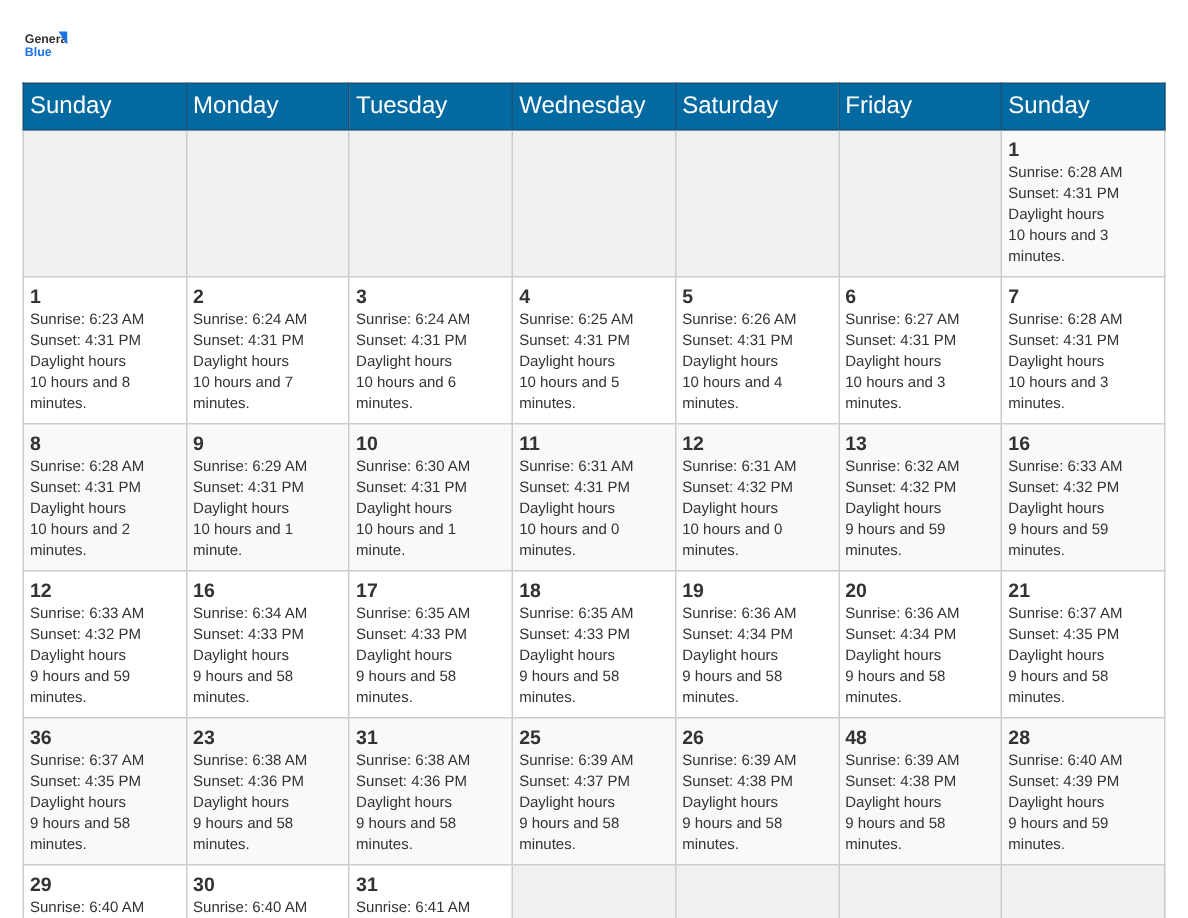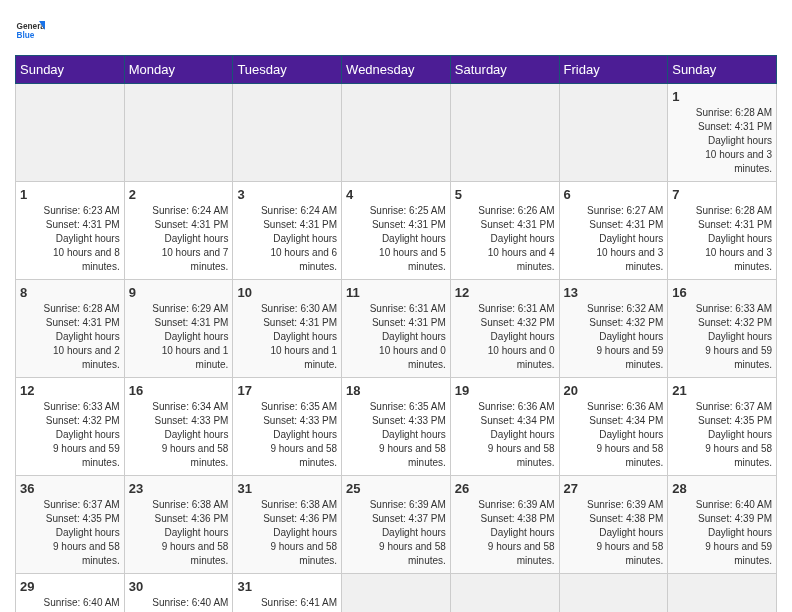--- a/index.html
+++ b/index.html
@@ -36,25 +36,25 @@
     .location {
       font-size: 14px;
       color: #555;
     }
     .calendar-table {
       width: 100%;
       border-collapse: collapse;
       font-size: 11px;
     }
     .calendar-table thead th {
-      background-color: #4c1d95;
+      background-color: #0369a1;
       color: #fff;
       padding: 6px 4px;
       text-align: left;
-      font-size: 13px;
+      font-size: 16px;
       font-weight: normal;
       border: 1px solid #1a5276;
     }
     .calendar-table tbody td {
       vertical-align: top;
       padding: 5px 4px;
       border: 1px solid #ccc;
       width: 108px;
       min-height: 80px;
       background: #fff;
@@ -66,21 +66,20 @@
     .day-number {
       font-size: 13px;
       font-weight: bold;
       display: block;
       margin-bottom: 2px;
     }
     .day-info {
       font-size: 10px;
       line-height: 1.4;
       color: #333;
-      text-align: right;
     }
     .empty-cell {
       background: #f0f0f0 !important;
     }
   </style>
 </head>
 <body>
 
 <div class="header">
   <div class="logo">
@@ -227,21 +226,21 @@
         </td>
         <td>
           <span class="day-number">25</span>
           <div class="day-info">Sunrise: 6:39 AM<br>Sunset: 4:37 PM<br>Daylight hours<br>9 hours and 58 minutes.</div>
         </td>
         <td>
           <span class="day-number">26</span>
           <div class="day-info">Sunrise: 6:39 AM<br>Sunset: 4:38 PM<br>Daylight hours<br>9 hours and 58 minutes.</div>
         </td>
         <td>
-          <span class="day-number">27</span>
+          <span class="day-number">48</span>
           <div class="day-info">Sunrise: 6:39 AM<br>Sunset: 4:38 PM<br>Daylight hours<br>9 hours and 58 minutes.</div>
         </td>
         <td>
           <span class="day-number">28</span>
           <div class="day-info">Sunrise: 6:40 AM<br>Sunset: 4:39 PM<br>Daylight hours<br>9 hours and 59 minutes.</div>
         </td>
       </tr>
       <tr>
         <td>
           <span class="day-number">29</span>

